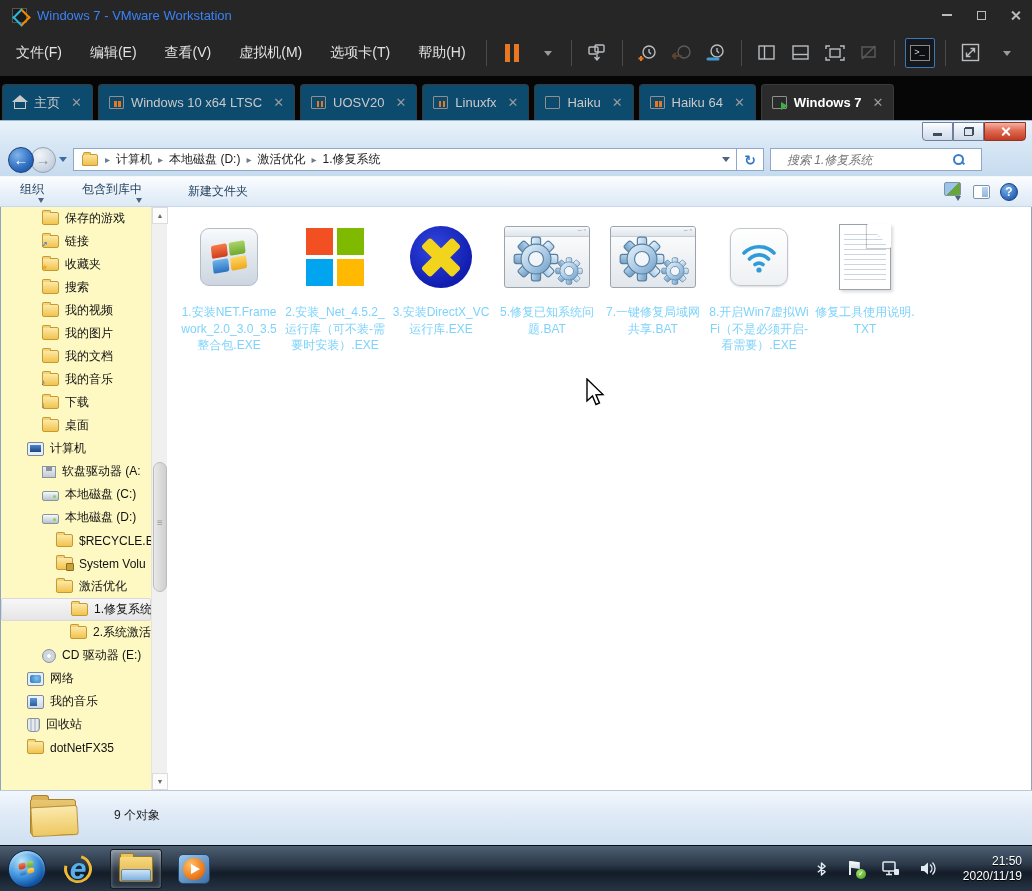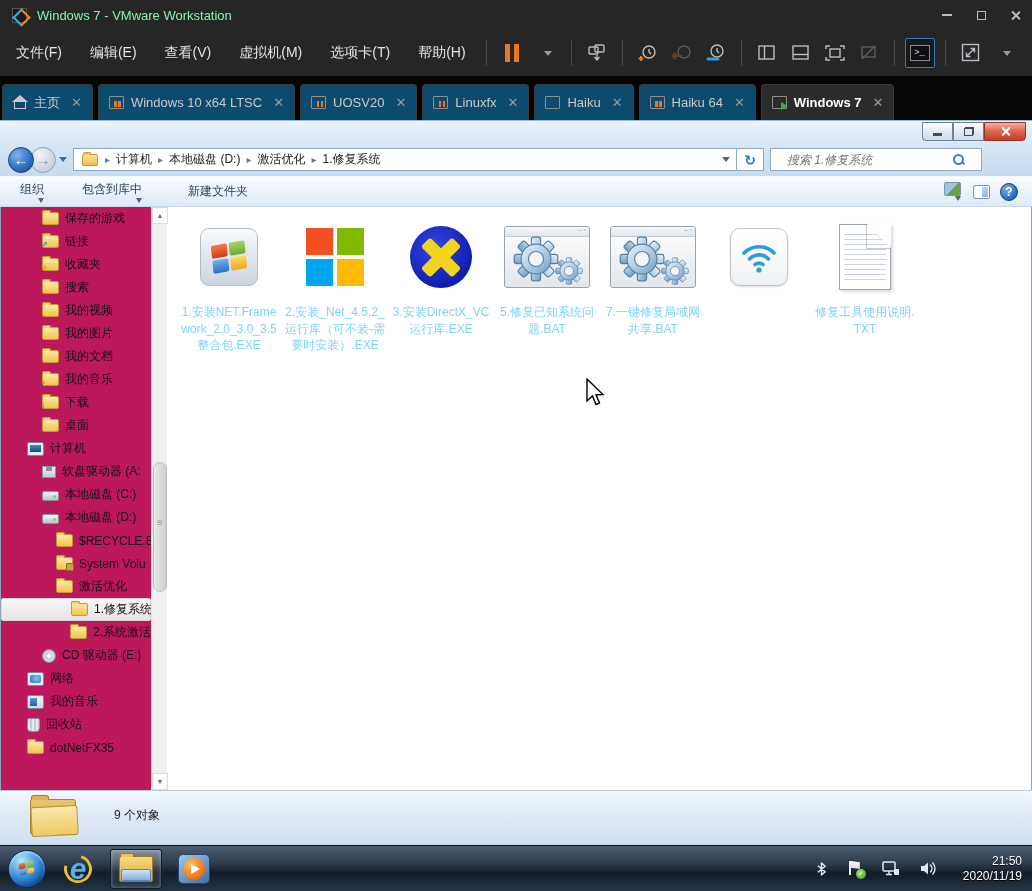--- a/index.html
+++ b/index.html
@@ -1,21 +1,21 @@
 <!DOCTYPE html>
 <html><head>
 <meta charset="utf-8">
 <style>
   * { margin:0; padding:0; box-sizing:border-box; }
   html,body { width:1032px; height:891px; overflow:hidden; }
   body { font-family:"Liberation Sans","DejaVu Sans",sans-serif; position:relative; background:#000; }
   .abs { position:absolute; }
 
   
-  .vm-titlebar { left:0; top:0; width:1032px; height:30px; background:#262626; display:flex; align-items:center; color:#86efac; font-size:13px; }
+  .vm-titlebar { left:0; top:0; width:1032px; height:30px; background:#262626; display:flex; align-items:center; color:#3b82f6; font-size:13px; }
   .vm-logo { width:15px; height:15px; margin:0 10px 0 12px; position:relative; background:#1b1b1b; border:1px solid #555; }
   .vm-logo::before { content:""; position:absolute; left:2px; top:2px; width:9px; height:9px; transform:rotate(45deg); border-top:2px solid #f38b00; border-right:2px solid #f38b00; border-bottom:2px solid #29b6d8; border-left:2px solid #29b6d8; }
   .vm-wbtns { margin-left:auto; display:flex; }
   .vm-wbtn { width:34px; height:30px; display:flex; align-items:center; justify-content:center; color:#bbb; }
   .ic-min { width:10px; height:2px; background:#bbb; }
   .ic-max { width:9px; height:9px; border:1px solid #bbb; }
   .ic-x { position:relative; width:11px; height:11px; }
   .ic-x::before,.ic-x::after { content:""; position:absolute; left:5px; top:0; width:1.5px; height:11px; background:#bbb; }
   .ic-x::before { transform:rotate(45deg);} .ic-x::after { transform:rotate(-45deg);}
 
@@ -80,21 +80,21 @@
   .cmdbar { left:0; top:176px; width:1032px; height:31px; background:linear-gradient(#fbfdfe,#eaf2fa 50%,#dcE9f6); border-top:1px solid #f2f7fb; border-bottom:1px solid #c8d8e8; display:flex; align-items:center; font-size:12px; color:#26425f; }
   .cmditem { display:flex; align-items:flex-end; padding:5px 10px;flex-direction:column; }
   .cmditem .caret { border-top-color:#4d637e; border-left-width:3.5px; border-right-width:3.5px; margin-left:6px; }
   .cmd-right { margin-left:auto; display:flex; align-items:center; gap:10px; margin-right:14px; }
   .views-ic { width:17px; height:14px; border:1px solid #7e92a8; background:linear-gradient(135deg,#9cc3e8 0 50%,#69a53f 50% 100%); border-radius:2px; }
   .prev-ic { width:17px; height:14px; border:1px solid #7e92a8; border-radius:2px; background:#fff; position:relative; }
   .prev-ic::after { content:""; position:absolute; right:1px; top:1px; bottom:1px; width:6px; background:linear-gradient(#bcd6ee,#8fb6de); }
   .help-ic { width:18px; height:18px; border-radius:50%; background:radial-gradient(circle at 35% 30%, #79b1e8, #2f6cc0 65%, #1d4a8e); color:#fff; font-size:12px; font-weight:bold; display:flex; align-items:center; justify-content:center; border:1px solid #1a3f78; }
 
   
-  .sidebar { left:1px; top:207px; width:150px; height:583px; background:#be185d; overflow:hidden; font-size:12px; color:#111; }
+  .sidebar { left:1px; top:207px; width:150px; height:583px; background:#fef9c3; overflow:hidden; font-size:12px; color:#111; }
   .srow { height:23px; display:flex; align-items:center; gap:6px; padding-right:2px; white-space:nowrap; }
   .lv1 { padding-left:26px; } .lv2 { padding-left:41px; } .lv3 { padding-left:55px; } .lv4 { padding-left:69px; }
   .srow.sel { background:linear-gradient(#f7f7f7,#e5e5e5); border:1px solid #d9d9d9; border-radius:2px; }
   .tico { width:17px; height:13px; position:relative; flex:none; }
   .t-folder { background:linear-gradient(#fce9a8,#f2c34d); border:1px solid #c49a37; border-radius:1px 2px 2px 2px; }
   .t-folder::before { content:""; position:absolute; top:-3px; left:-1px; width:7px; height:2px; background:#f6d376; border:1px solid #c49a37; border-bottom:none; border-radius:2px 2px 0 0; }
   .ov::after { position:absolute; font-size:8px; bottom:-2px; left:-2px; }
   .ov-star::after { content:"★"; color:#f0a818; }
   .ov-music::after { content:"♪"; color:#2f6fce; font-weight:bold; }
   .ov-down::after { content:"↓"; color:#2f6fce; font-weight:bold; }
@@ -571,20 +571,21 @@
     <div class="fico">
         <div class="i-wifi">
       <svg width="44" height="40" viewBox="0 0 40 40" fill="none" stroke="#2f9bd8" stroke-width="3.6" stroke-linecap="round">
         <path d="M5 16 a21 21 0 0 1 30 0"></path>
             <path d="M10.5 22 a13 13 0 0 1 19 0"></path>
             <path d="M16 27.5 a7 7 0 0 1 8 0"></path>
             <circle cx="20" cy="33" r="2.6" fill="#2f9bd8" stroke="none"></circle>
       </svg>
     </div>
       </div>
+    <div class="fname">8.开启Win7虚拟WiFi（不是必须开启-看需要）.EXE</div>
   </div>
   <div class="fcell">
     <div class="fico">
         <div class="i-txt"></div>
       </div>
     <div class="fname">修复工具使用说明.TXT</div>
   </div>
 </div>
 
 <div class="abs statuspane">

